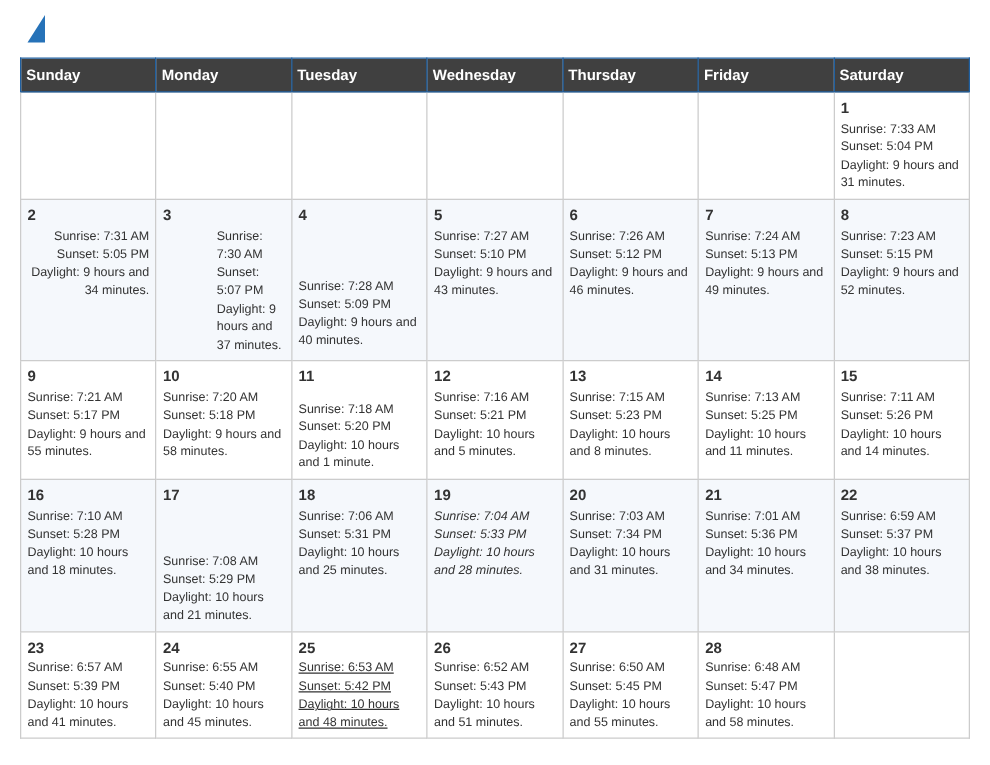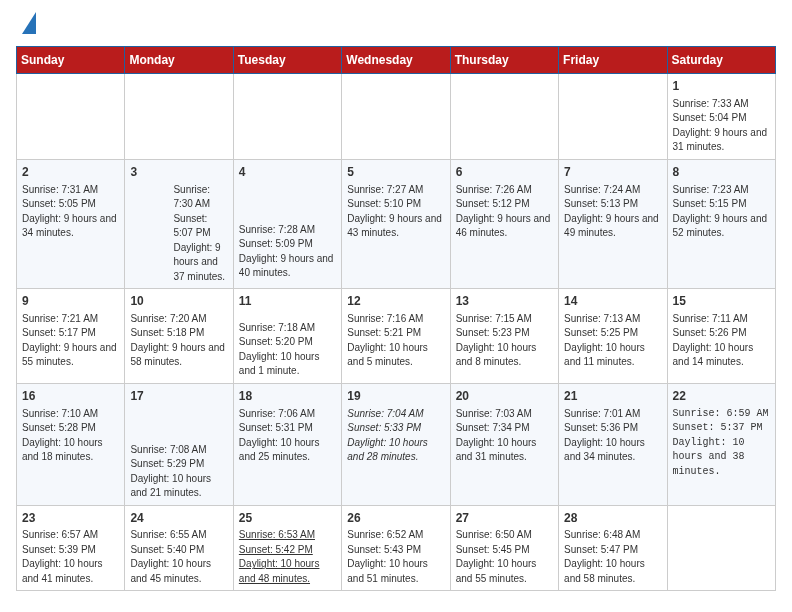--- a/index.html
+++ b/index.html
@@ -52,21 +52,21 @@
       font-size: 15px;
       color: #555;
       margin-top: 2px;
     }
     .calendar {
       width: 100%;
       border-collapse: collapse;
       border: 1px solid #ccc;
     }
     .calendar th {
-      background-color: #b91c1c;
+      background-color: #404040;
       color: #fff;
       font-size: 12px;
       font-weight: bold;
       padding: 6px 4px;
       text-align: left;
       border: 1px solid #2060a0;
     }
     .calendar td {
       vertical-align: top;
       border: 1px solid #ccc;
@@ -137,21 +137,21 @@
         <td>
           <span class="day-num">1</span>
           <div class="day-info" style="white-space: pre-line;">Sunrise: 7:33 AM
 Sunset: 5:04 PM
 Daylight: 9 hours and 31 minutes.</div>
         </td>
       </tr>
       <tr>
         <td>
           <span class="day-num">2</span>
-          <div class="day-info" style="white-space: pre-line;">Sunrise: 7:31 AM
+          <div class="day-info" style="white-space: pre-line; text-align: right;">Sunrise: 7:31 AM
 Sunset: 5:05 PM
 Daylight: 9 hours and 34 minutes.</div>
         </td>
         <td>
           <span class="day-num">3</span>
           <div class="day-info" style="white-space: pre-line; margin-left: 43px;">Sunrise: 7:30 AM
 Sunset: 5:07 PM
 Daylight: 9 hours and 37 minutes.</div>
         </td>
         <td>
@@ -261,21 +261,21 @@
 Daylight: 10 hours and 31 minutes.</div>
         </td>
         <td>
           <span class="day-num">21</span>
           <div class="day-info" style="white-space: pre-line;">Sunrise: 7:01 AM
 Sunset: 5:36 PM
 Daylight: 10 hours and 34 minutes.</div>
         </td>
         <td>
           <span class="day-num">22</span>
-          <div class="day-info" style="white-space: pre-line; font-family: Liberation Mono, monospace;">Sunrise: 6:59 AM
+          <div class="day-info" style="white-space: pre-line;">Sunrise: 6:59 AM
 Sunset: 5:37 PM
 Daylight: 10 hours and 38 minutes.</div>
         </td>
       </tr>
       <tr>
         <td>
           <span class="day-num">23</span>
           <div class="day-info" style="white-space: pre-line;">Sunrise: 6:57 AM
 Sunset: 5:39 PM
 Daylight: 10 hours and 41 minutes.</div>

